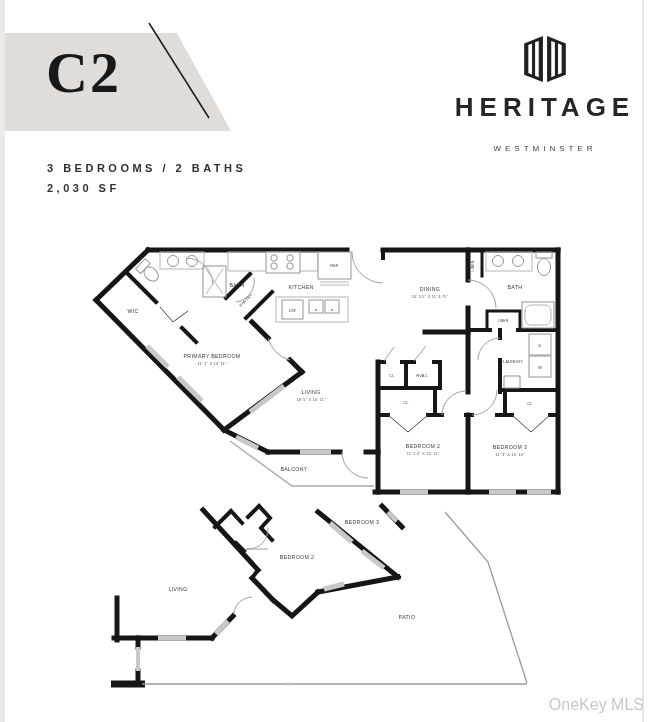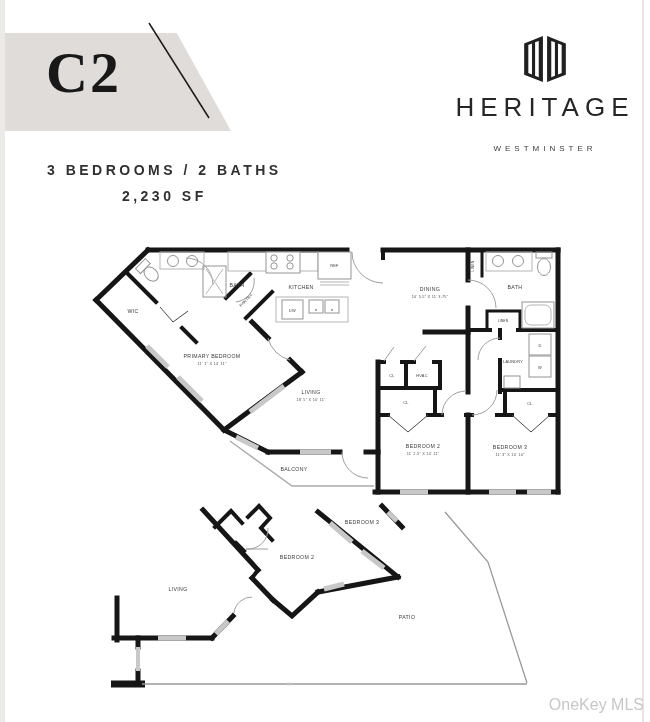--- a/index.html
+++ b/index.html
@@ -6,26 +6,26 @@
   #page{position:relative;width:650px;height:722px;background:#ffffff;overflow:hidden;
         font-family:"Liberation Sans", sans-serif;}
   
   .edge-left{position:absolute;left:0;top:0;width:5px;height:722px;background:#eceae7;}
   .edge-right{position:absolute;left:642px;top:0;width:2px;height:722px;background:#e7e5e2;}
   
   .banner{position:absolute;left:5px;top:33px;width:226px;height:98px;background:#dfdcd9;
           clip-path:polygon(0 0, 76% 0, 100% 100%, 0 100%);}
   .unit-code{position:absolute;left:46px;top:44px;font-family:"Liberation Serif", serif;
              font-weight:bold;font-size:58px;letter-spacing:2px;color:#181818;line-height:1;}
-  .specs{position:absolute;left:47px;top:158px;color:#303030;font-size:14px;font-weight:bold;
-         letter-spacing:3.5px;line-height:1.85;text-align:center;}
+  .specs{position:absolute;left:47px;top:158px;color:#303030;font-size:11px;font-weight:bold;
+         letter-spacing:3.5px;line-height:1.85;}
   
   .brand{position:absolute;left:452px;top:34px;width:186px;text-align:center;color:#222;}
   .brand-mark{display:block;margin:0 auto 8px auto;}
-  .brand-name{font-size:26px;letter-spacing:6px;font-weight:normal;color:#262626;}
+  .brand-name{font-size:26px;letter-spacing:6px;font-weight:bold;color:#262626;}
   .brand-sub{margin-top:21px;font-size:8px;letter-spacing:4px;color:#3c3c3c;}
   .watermark{position:absolute;right:6px;bottom:8px;font-size:16px;color:#c7c7c7;}
   
   svg.plan{position:absolute;left:0;top:0;}
   .wall{stroke:#161616;stroke-width:5;fill:none;stroke-linecap:square;}
   .wall4{stroke:#161616;stroke-width:4;fill:none;stroke-linecap:square;}
   .wall3{stroke:#161616;stroke-width:3;fill:none;stroke-linecap:square;}
   .win{stroke:#c8c8c8;stroke-width:5;fill:none;stroke-linecap:butt;}
   .win4{stroke:#c8c8c8;stroke-width:4;fill:none;}
   .fix{stroke:#949494;stroke-width:1;fill:#ffffff;}
@@ -47,21 +47,21 @@
 <div id="page">
 
   <div class="edge-left"></div>
   <div class="edge-right"></div>
 
   <div class="banner"></div>
   <div class="unit-code">C2</div>
 
   <div class="specs">
     <div>3 BEDROOMS / 2 BATHS</div>
-    <div>2,230 SF</div>
+    <div>2,030 SF</div>
   </div>
 
   <div class="brand">
     <svg class="brand-mark" width="46" height="50" viewBox="0 0 44 48">
       <g fill="#202020" fill-rule="evenodd">
         <path d="M2,9 L20,2 L20,46 L2,39 Z M6,10.5 L9.5,9.2 L9.5,38.8 L6,37.5 Z M12.5,8 L16,6.6 L16,41.4 L12.5,40 Z"></path>
         <path d="M42,9 L24,2 L24,46 L42,39 Z M38,10.5 L34.5,9.2 L34.5,38.8 L38,37.5 Z M31.5,8 L28,6.6 L28,41.4 L31.5,40 Z"></path>
       </g>
     </svg>
     <div class="brand-name">HERITAGE</div>

